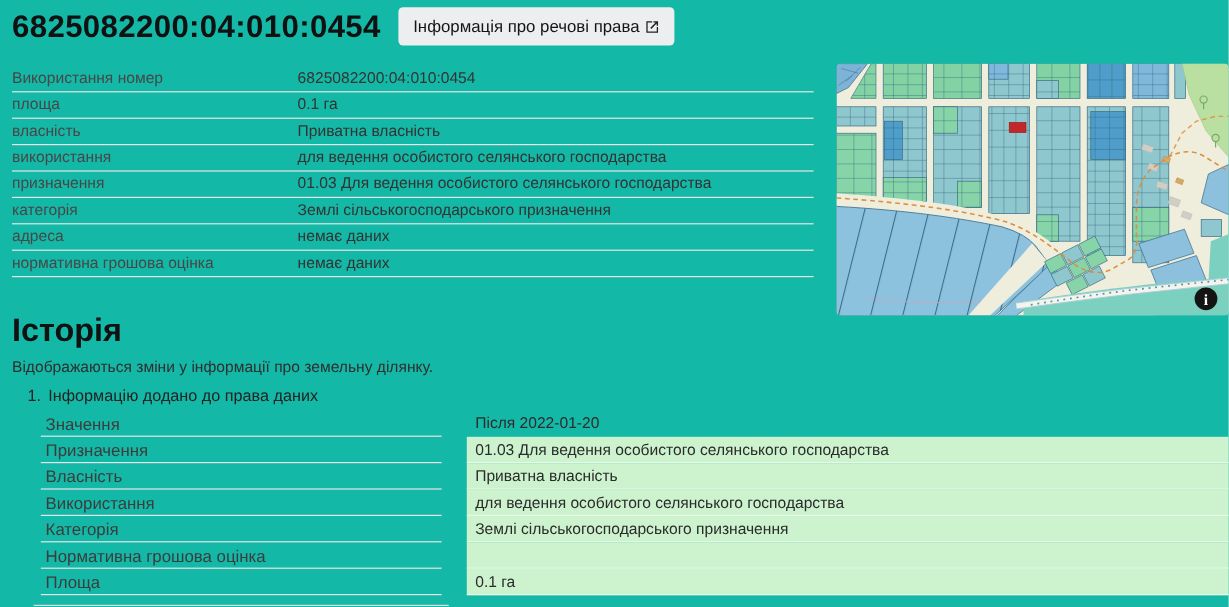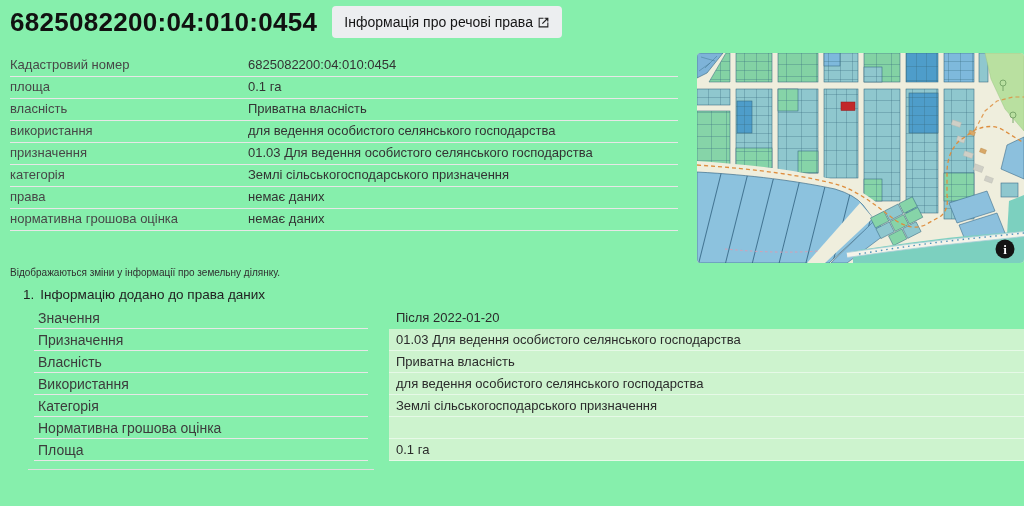--- a/index.html
+++ b/index.html
@@ -1,17 +1,17 @@
 <!DOCTYPE html>
 <html><head>
 <meta charset="utf-8">
 <style>
   html,body { margin:0; padding:0; background:#fff; }
   body { font-family:"Liberation Sans", sans-serif; color:#2d2d2d; }
-  .page { position:relative; width:1024px; height:506px; overflow:hidden; background:#86efac; }
+  .page { position:relative; width:1024px; height:506px; overflow:hidden; background:#14b8a6; }
 
   
   .header { position:absolute; top:6px; left:10px; display:flex; align-items:center; gap:15px; }
   .title { font-size:26px; font-weight:600; letter-spacing:.3px; color:#111; margin:0; }
   .rights-btn { display:flex; align-items:center; gap:4px; background:#eceef0; border:none;
                 border-radius:4px; padding:8px 12px; font-size:14px; color:#151515;
                 font-family:inherit; cursor:pointer; }
   .rights-btn svg { display:block; }
 
   
@@ -21,21 +21,21 @@
   .dvalue { flex:1; padding:3px 0 4px; font-size:13px; line-height:14px; color:#333; }
 
   
   .map-wrap { position:absolute; top:53px; left:697px; width:327px; height:210px;
               border-radius:4px; overflow:hidden; cursor:grab; }
   .map-wrap svg { display:block; }
 
   
   .history { position:absolute; top:260px; left:0; width:1024px; }
   .hist-heading { margin:0 0 0 10px; font-size:27px; font-weight:700; color:#111; }
-  .hist-desc { margin:7px 8px 0 10px; font-size:10px; color:#2f2f2f; }
+  .hist-desc { margin:7px 8px 0 10px; font-size:13px; color:#2f2f2f; }
   .entry-title { display:flex; gap:6px; margin:9px 0 0 23px; font-size:13.5px; color:#222; }
 
   .htable { margin:5px 0 0 34px; width:990px; }
   .hrow { display:flex; }
   .hlabel { width:334px; padding:4px 6px 3px 4px; font-size:14px; line-height:14px; color:#3c3c3c;
             border-bottom:1px solid #e7e7e7; box-sizing:border-box; }
   .hvalue { flex:1; padding:4px 0 3px 7px; font-size:13px; line-height:14px; color:#2b2b2b;
             background:#cdf3ce; border-bottom:1px solid #e6f9e7;margin-left:21px; }
   .hrow.hdr .hvalue { background:transparent; border-bottom:none; }
   .next-row-hint { margin:8px 0 0 28px; width:346px; height:0; border-bottom:1px solid #dedede; }
@@ -53,21 +53,21 @@
         <svg width="13" height="13" viewBox="0 0 24 24" fill="#222">
           <path d="M14 3h7v7h-2.2V6.8l-8.1 8.1-1.6-1.6 8.1-8.1H14V3z"></path>
           <path d="M19 19H5V5h7V3H3v18h18v-9h-2v7z"></path>
         </svg>
       </span>
     </button>
   </div>
 
   <div class="details">
     <div class="drow">
-      <div class="dlabel">Кадастровий номер</div>
+      <div class="dlabel">Використання номер</div>
       <div class="dvalue">6825082200:04:010:0454</div>
     </div>
     <div class="drow">
       <div class="dlabel">площа</div>
       <div class="dvalue">0.1 га</div>
     </div>
     <div class="drow">
       <div class="dlabel">власність</div>
       <div class="dvalue">Приватна власність</div>
     </div>
@@ -77,21 +77,21 @@
     </div>
     <div class="drow">
       <div class="dlabel">призначення</div>
       <div class="dvalue">01.03 Для ведення особистого селянського господарства</div>
     </div>
     <div class="drow">
       <div class="dlabel">категорія</div>
       <div class="dvalue">Землі сільськогосподарського призначення</div>
     </div>
     <div class="drow">
-      <div class="dlabel">права</div>
+      <div class="dlabel">адреса</div>
       <div class="dvalue">немає даних</div>
     </div>
     <div class="drow">
       <div class="dlabel">нормативна грошова оцінка</div>
       <div class="dvalue">немає даних</div>
     </div>
   </div>
 
   <div class="map-wrap">
     <svg viewBox="0 0 327 210" width="327" height="210" xmlns="http://www.w3.org/2000/svg">
@@ -230,20 +230,21 @@
       </g>
 
       <g style="cursor:pointer;">
         <circle cx="308" cy="196" r="9.5" fill="#141414"></circle>
         <text x="308" y="201" text-anchor="middle" font-size="13" font-weight="bold" fill="#ffffff" font-family="Liberation Serif, serif">i</text>
       </g>
     </svg>
   </div>
 
   <div class="history">
+    <h2 class="hist-heading">Історія</h2>
     <p class="hist-desc">Відображаються зміни у інформації про земельну ділянку.</p>
 
     <div class="entry-title">
       <span>1.</span>
       <span>Інформацію додано до права даних</span>
     </div>
 
     <div class="htable">
       <div class="hrow hdr">
         <div class="hlabel">Значення</div>

